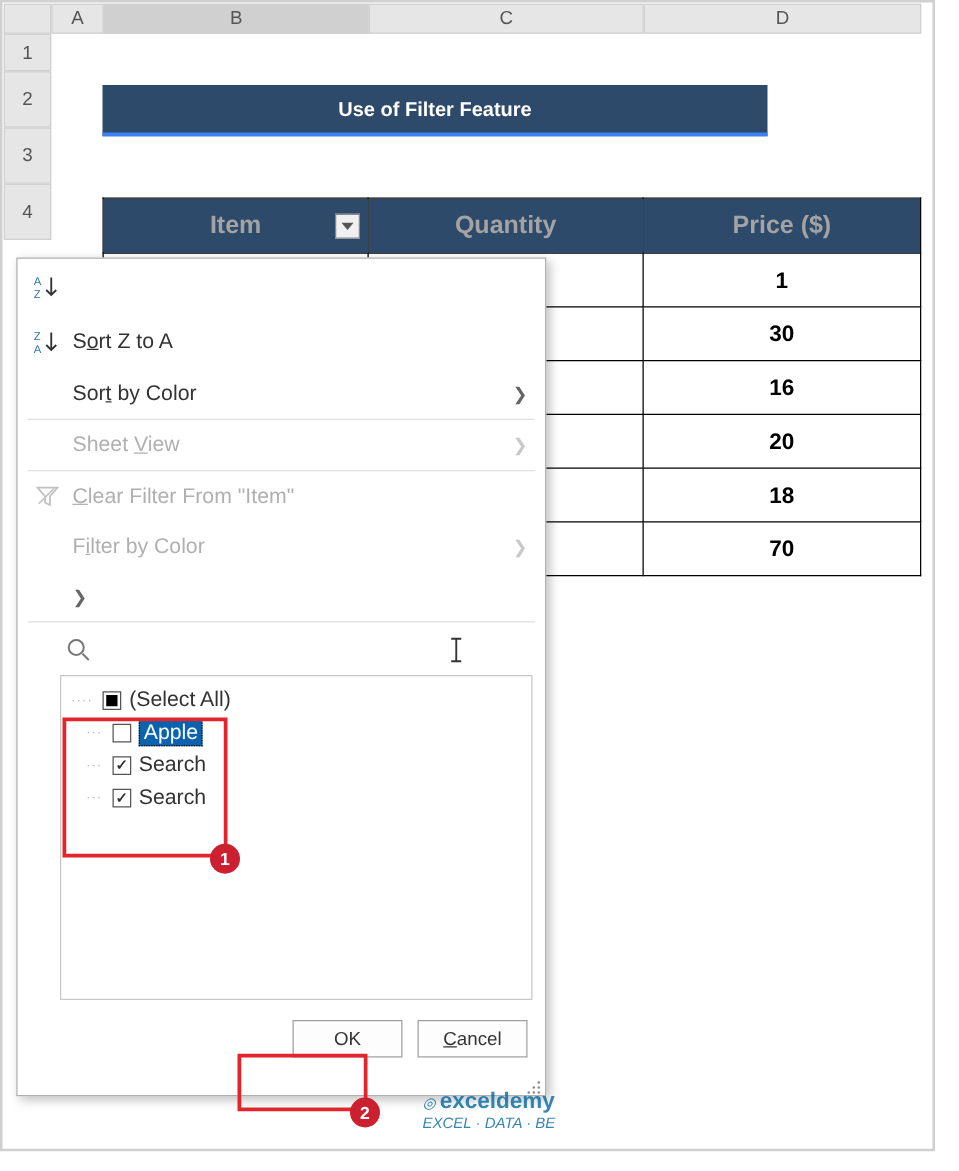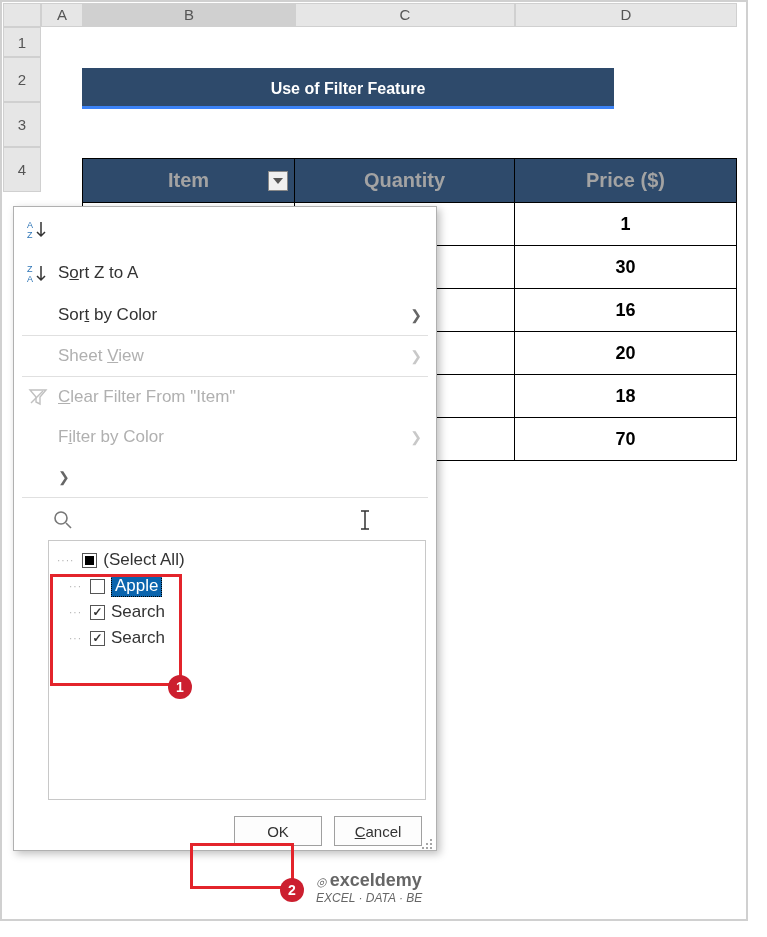--- a/index.html
+++ b/index.html
@@ -259,21 +259,21 @@
   align-items: center;
   justify-content: center;
 }
 .co1 { left: 168px; top: 675px; }
 .co2 { left: 280px; top: 878px; }
 
 .btn-row {
   display: flex;
   justify-content: flex-end;
   gap: 12px;
-  padding: 16px 14px 4px 0;
+  padding: 16px 14px 30px 0;
 }
 .btn {
   width: 88px; height: 30px;
   border: 1px solid #a0a0a0;
   background: #fdfdfd;
   font-size: 15px;
   display: flex;
   align-items: center;
   justify-content: center;
   cursor: pointer;
@@ -282,22 +282,22 @@
 
 .resize-grip {
   position: absolute;
   right: 3px; bottom: 3px;
   width: 12px; height: 12px;
 }
 
 
 .wm {
   position: absolute;
-  left: 316px; top: 870px;
-  color: #404040;
+  left: 338px; top: 870px;
+  color: #0369a1;
   font-size: 12px;
   font-style: italic;
   pointer-events: none;
   opacity: 0.8;
 }
 .wm .big { font-size: 18px; font-weight: bold; font-style: normal; }
 </style>
 </head>
 <body>
 

